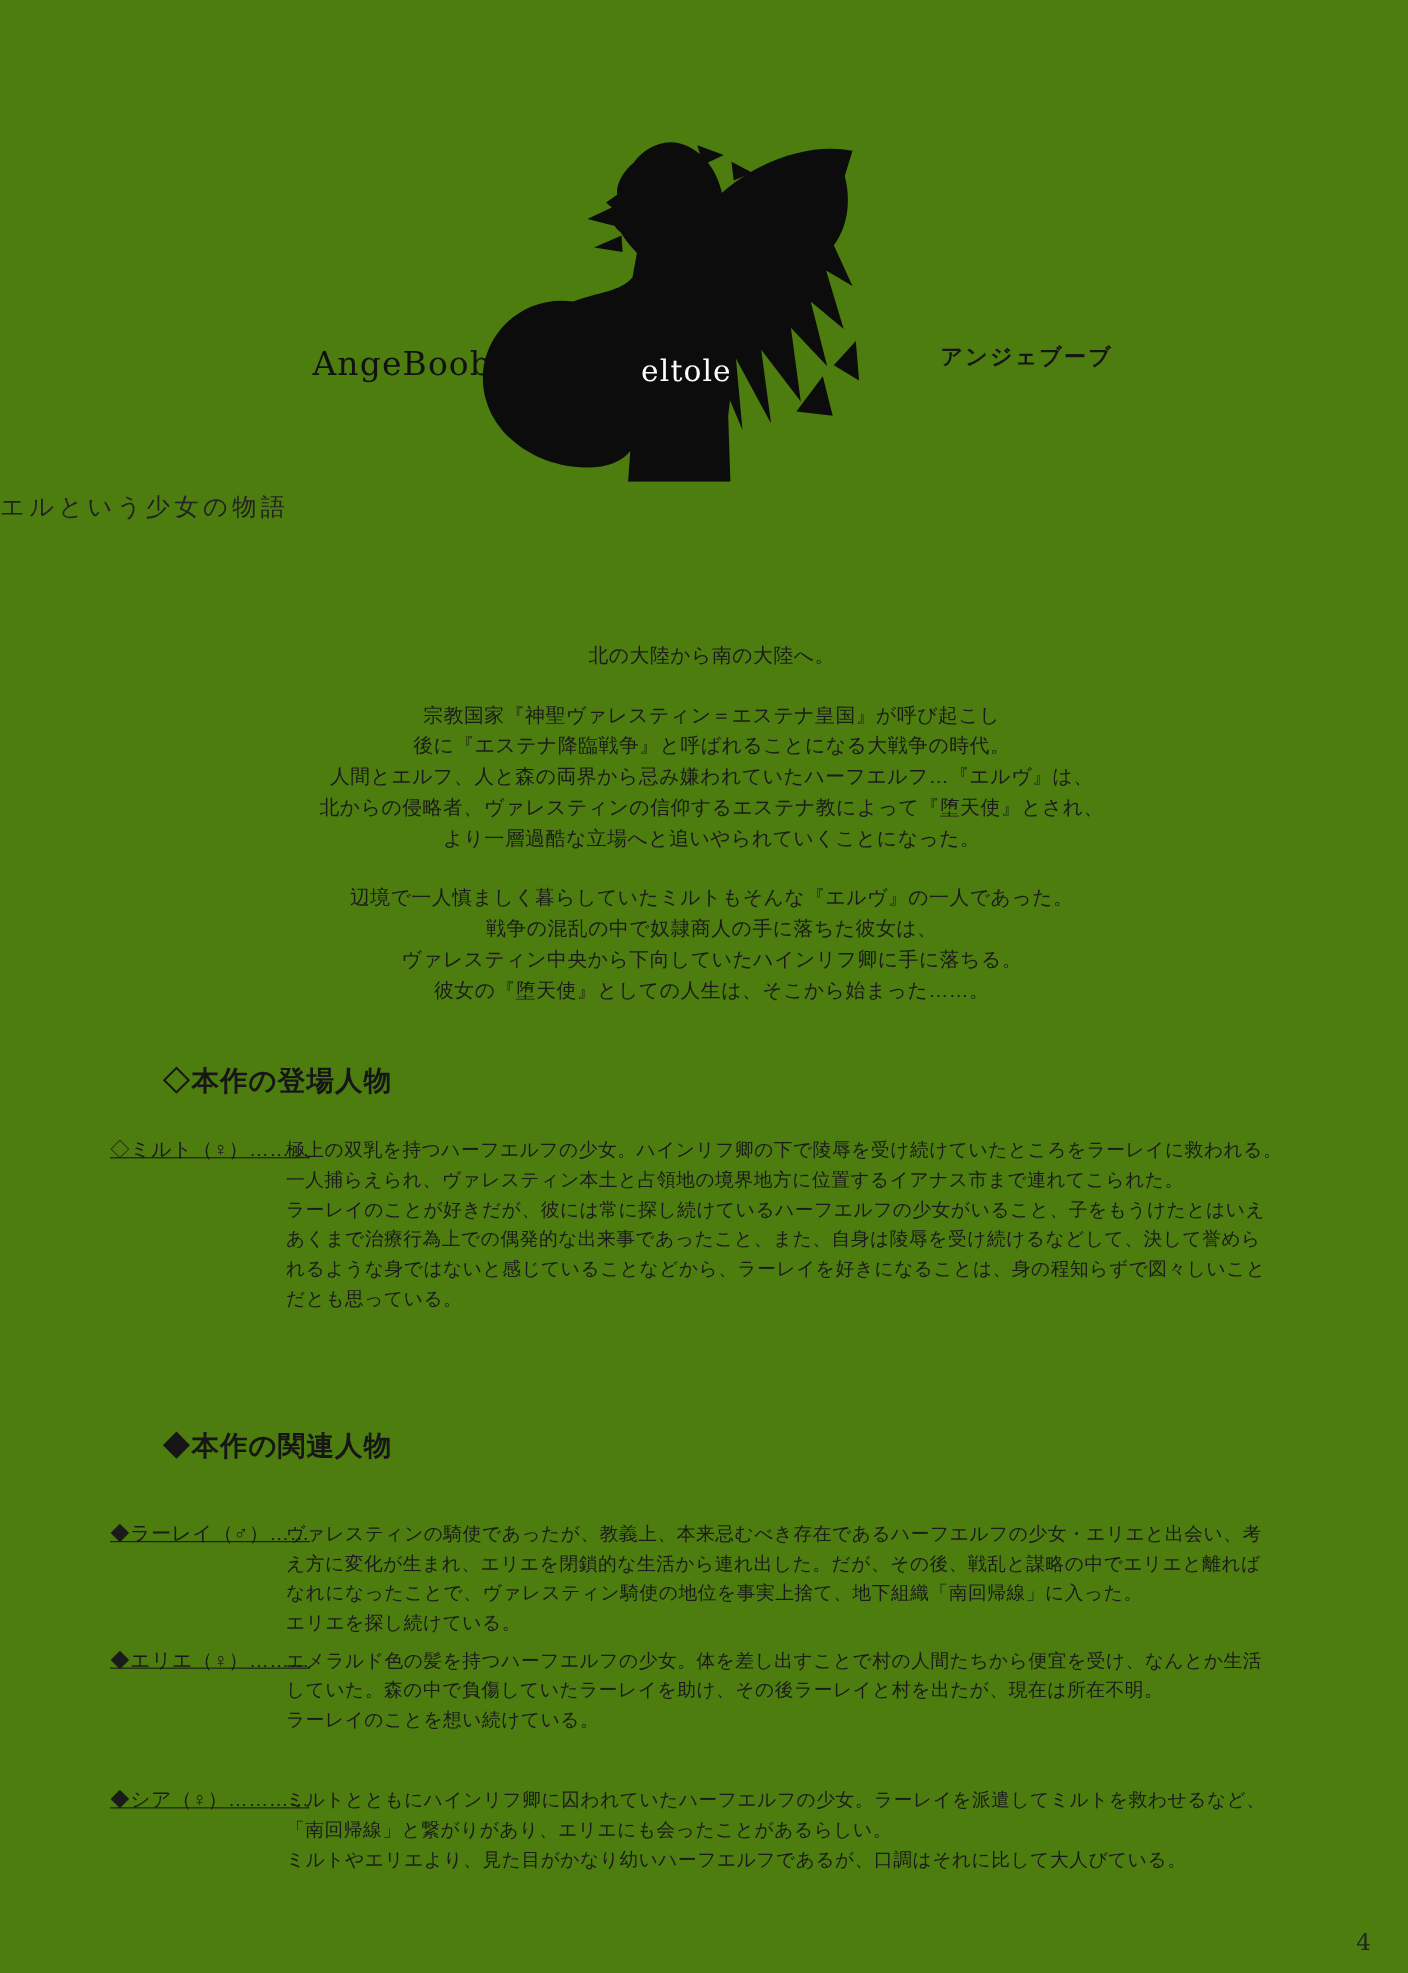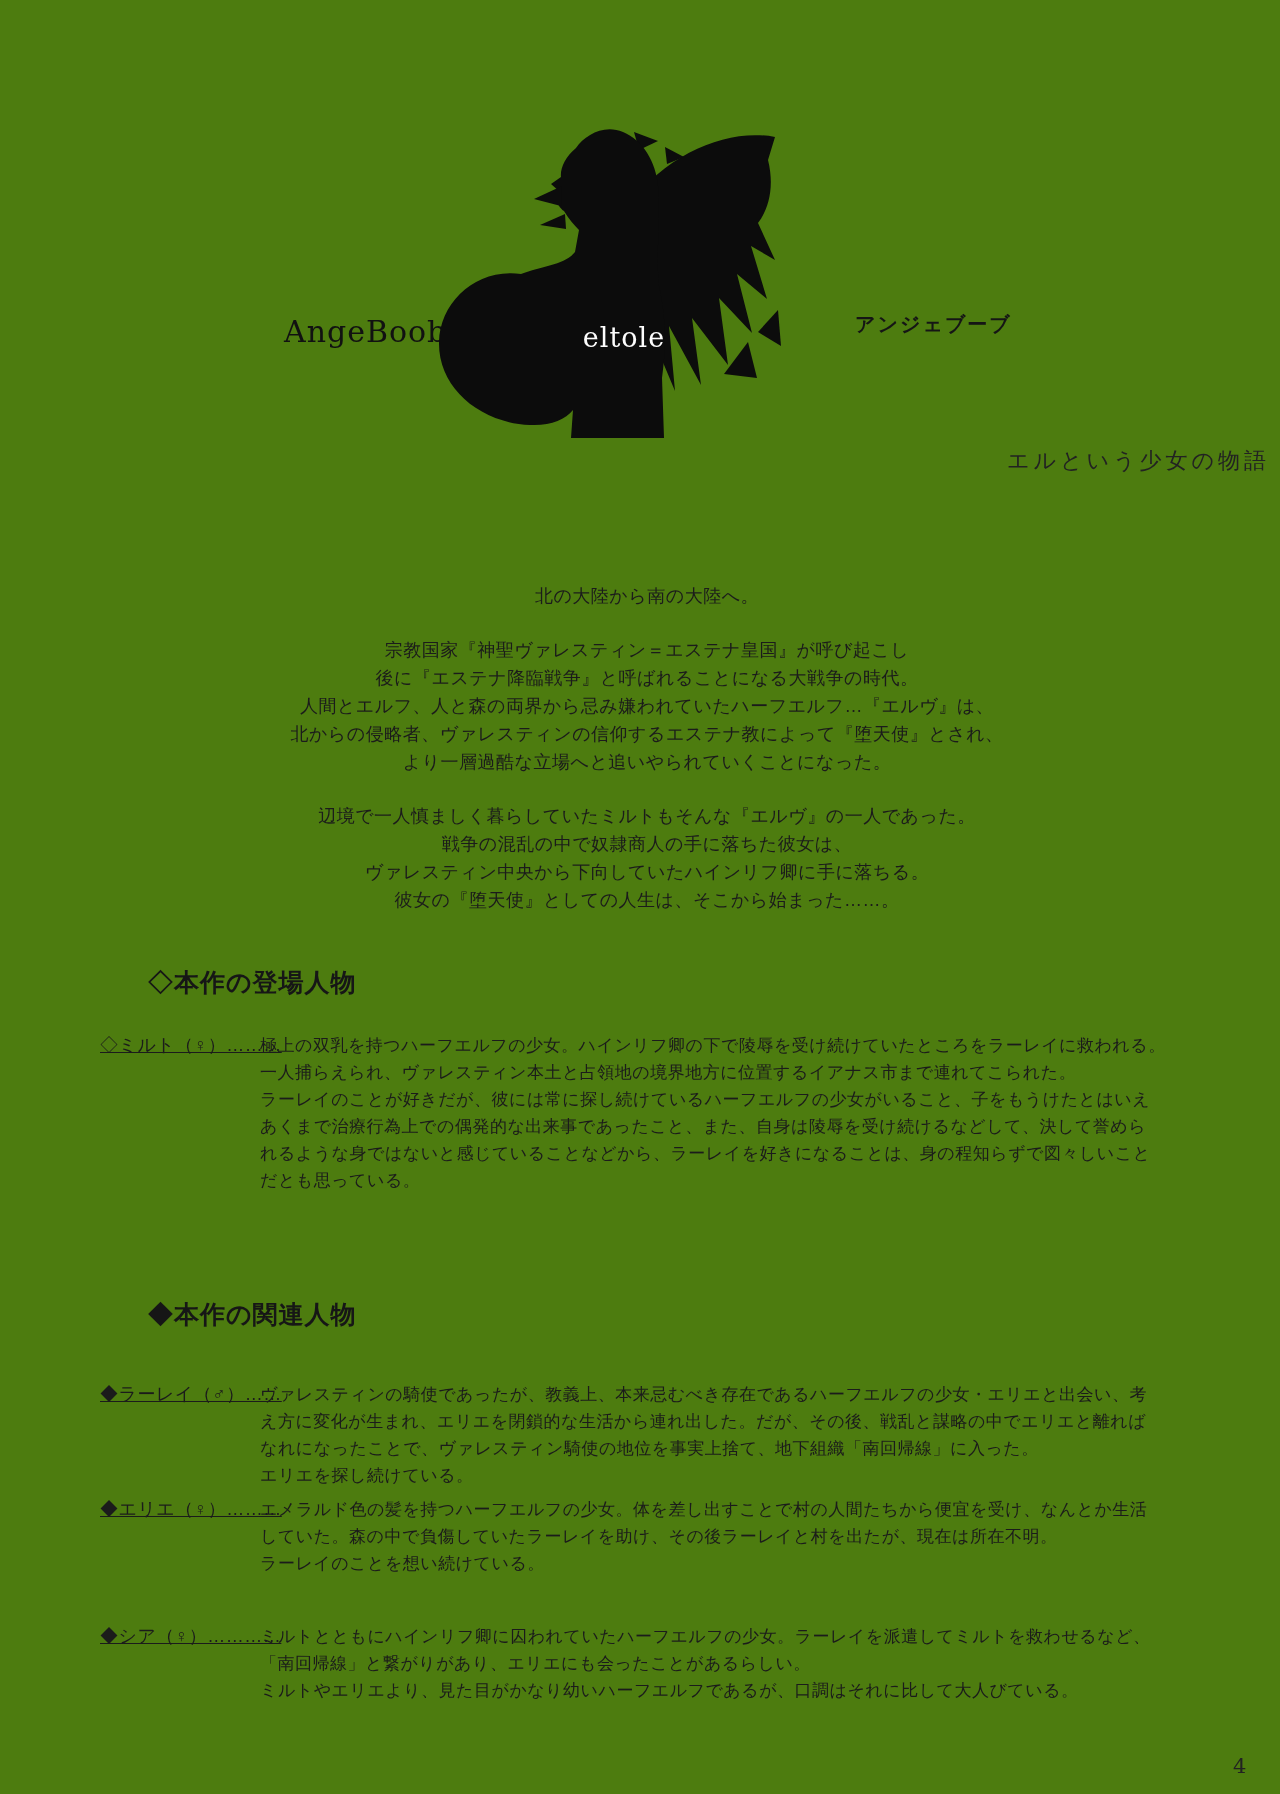--- a/index.html
+++ b/index.html
@@ -20,21 +20,21 @@
   .logo-text {
     position:absolute; left:148px; top:196px; width:104px; text-align:center;
     font-family:"DejaVu Serif","Liberation Serif",serif;
     font-size:27px; color:#fdfdfd; letter-spacing:1px; white-space:nowrap;
   }
   .title-right {
     left:837px; top:311px; font-size:20px; font-weight:bold; color:#151515;
     letter-spacing:2px; white-space:nowrap;margin-left:18px;
   }
   .subtitle {
-    left:0; top:446px; width:1270px; text-align:right;
+    left:0; top:446px; width:1270px; text-align:left;
     font-size:22px; letter-spacing:4px; color:#222; white-space:nowrap;
   }
   
   .story { left:0; top:582px; width:1270px; text-align:center; }
   .story-group { margin-bottom:26px; }
   .story-line {
     font-size:18px; line-height:28px; letter-spacing:0.5px;
     color:#1b1b1b; white-space:nowrap;padding-left:24px;
   }
   

